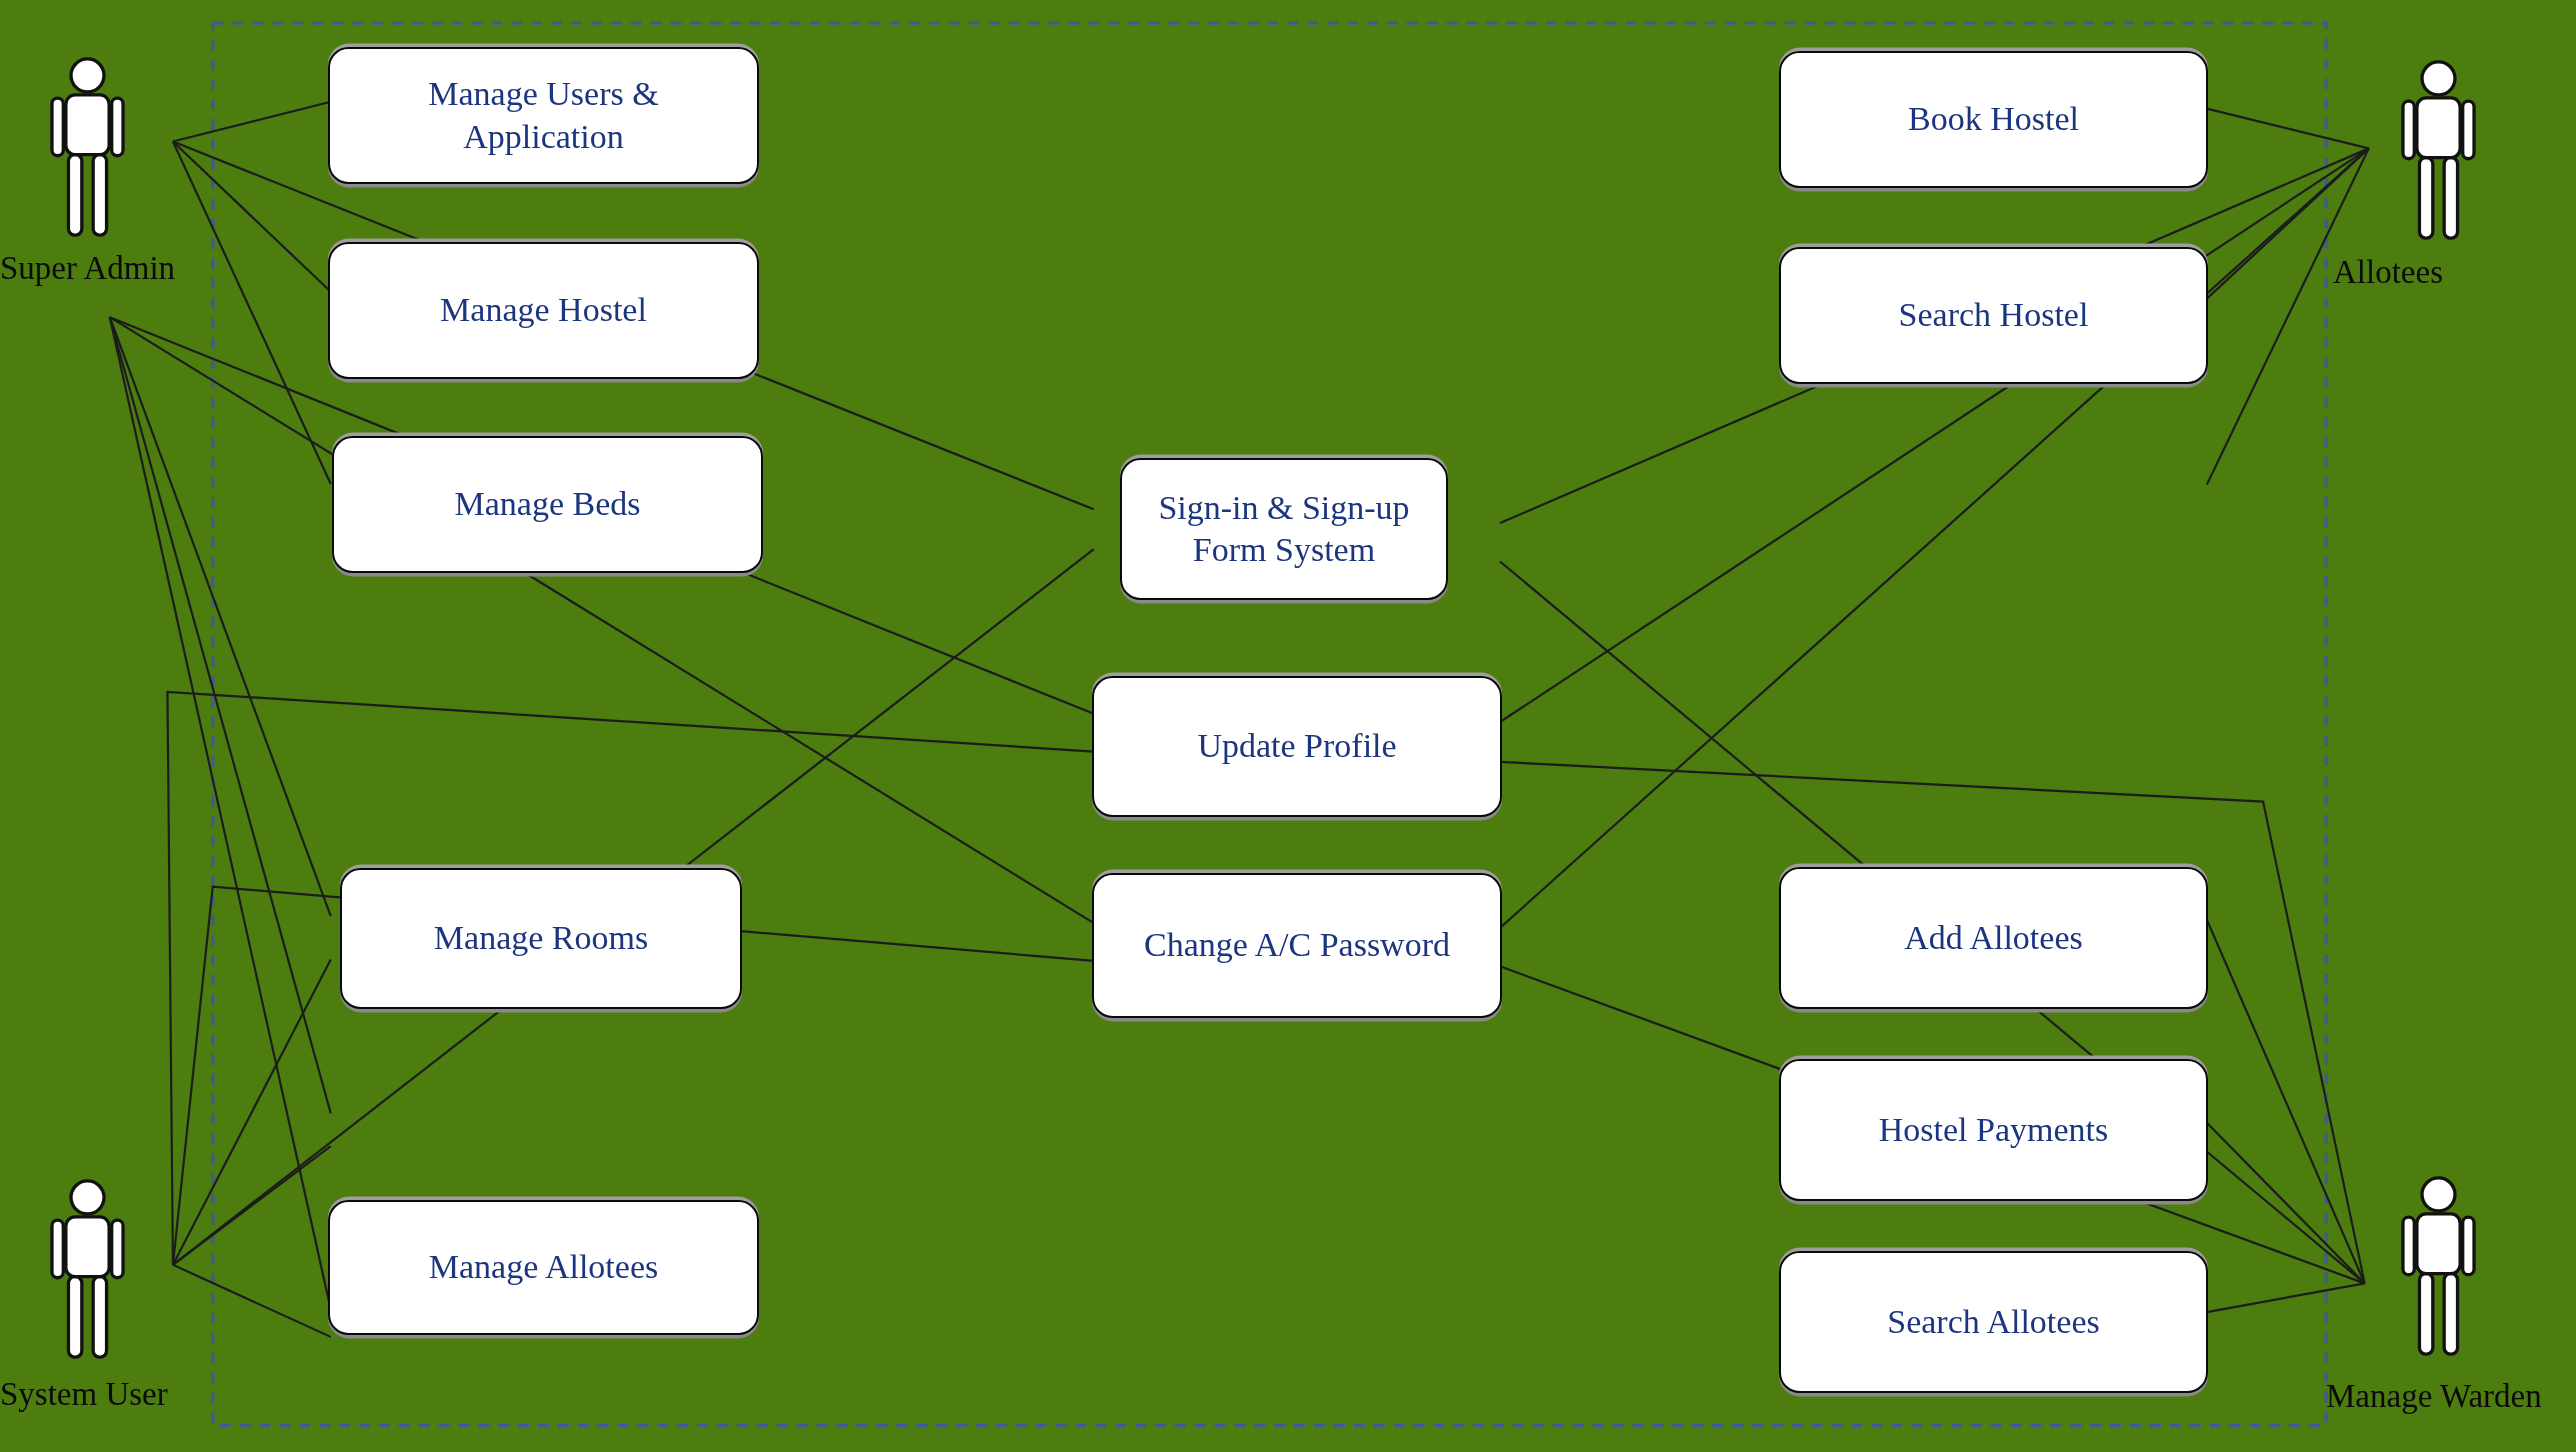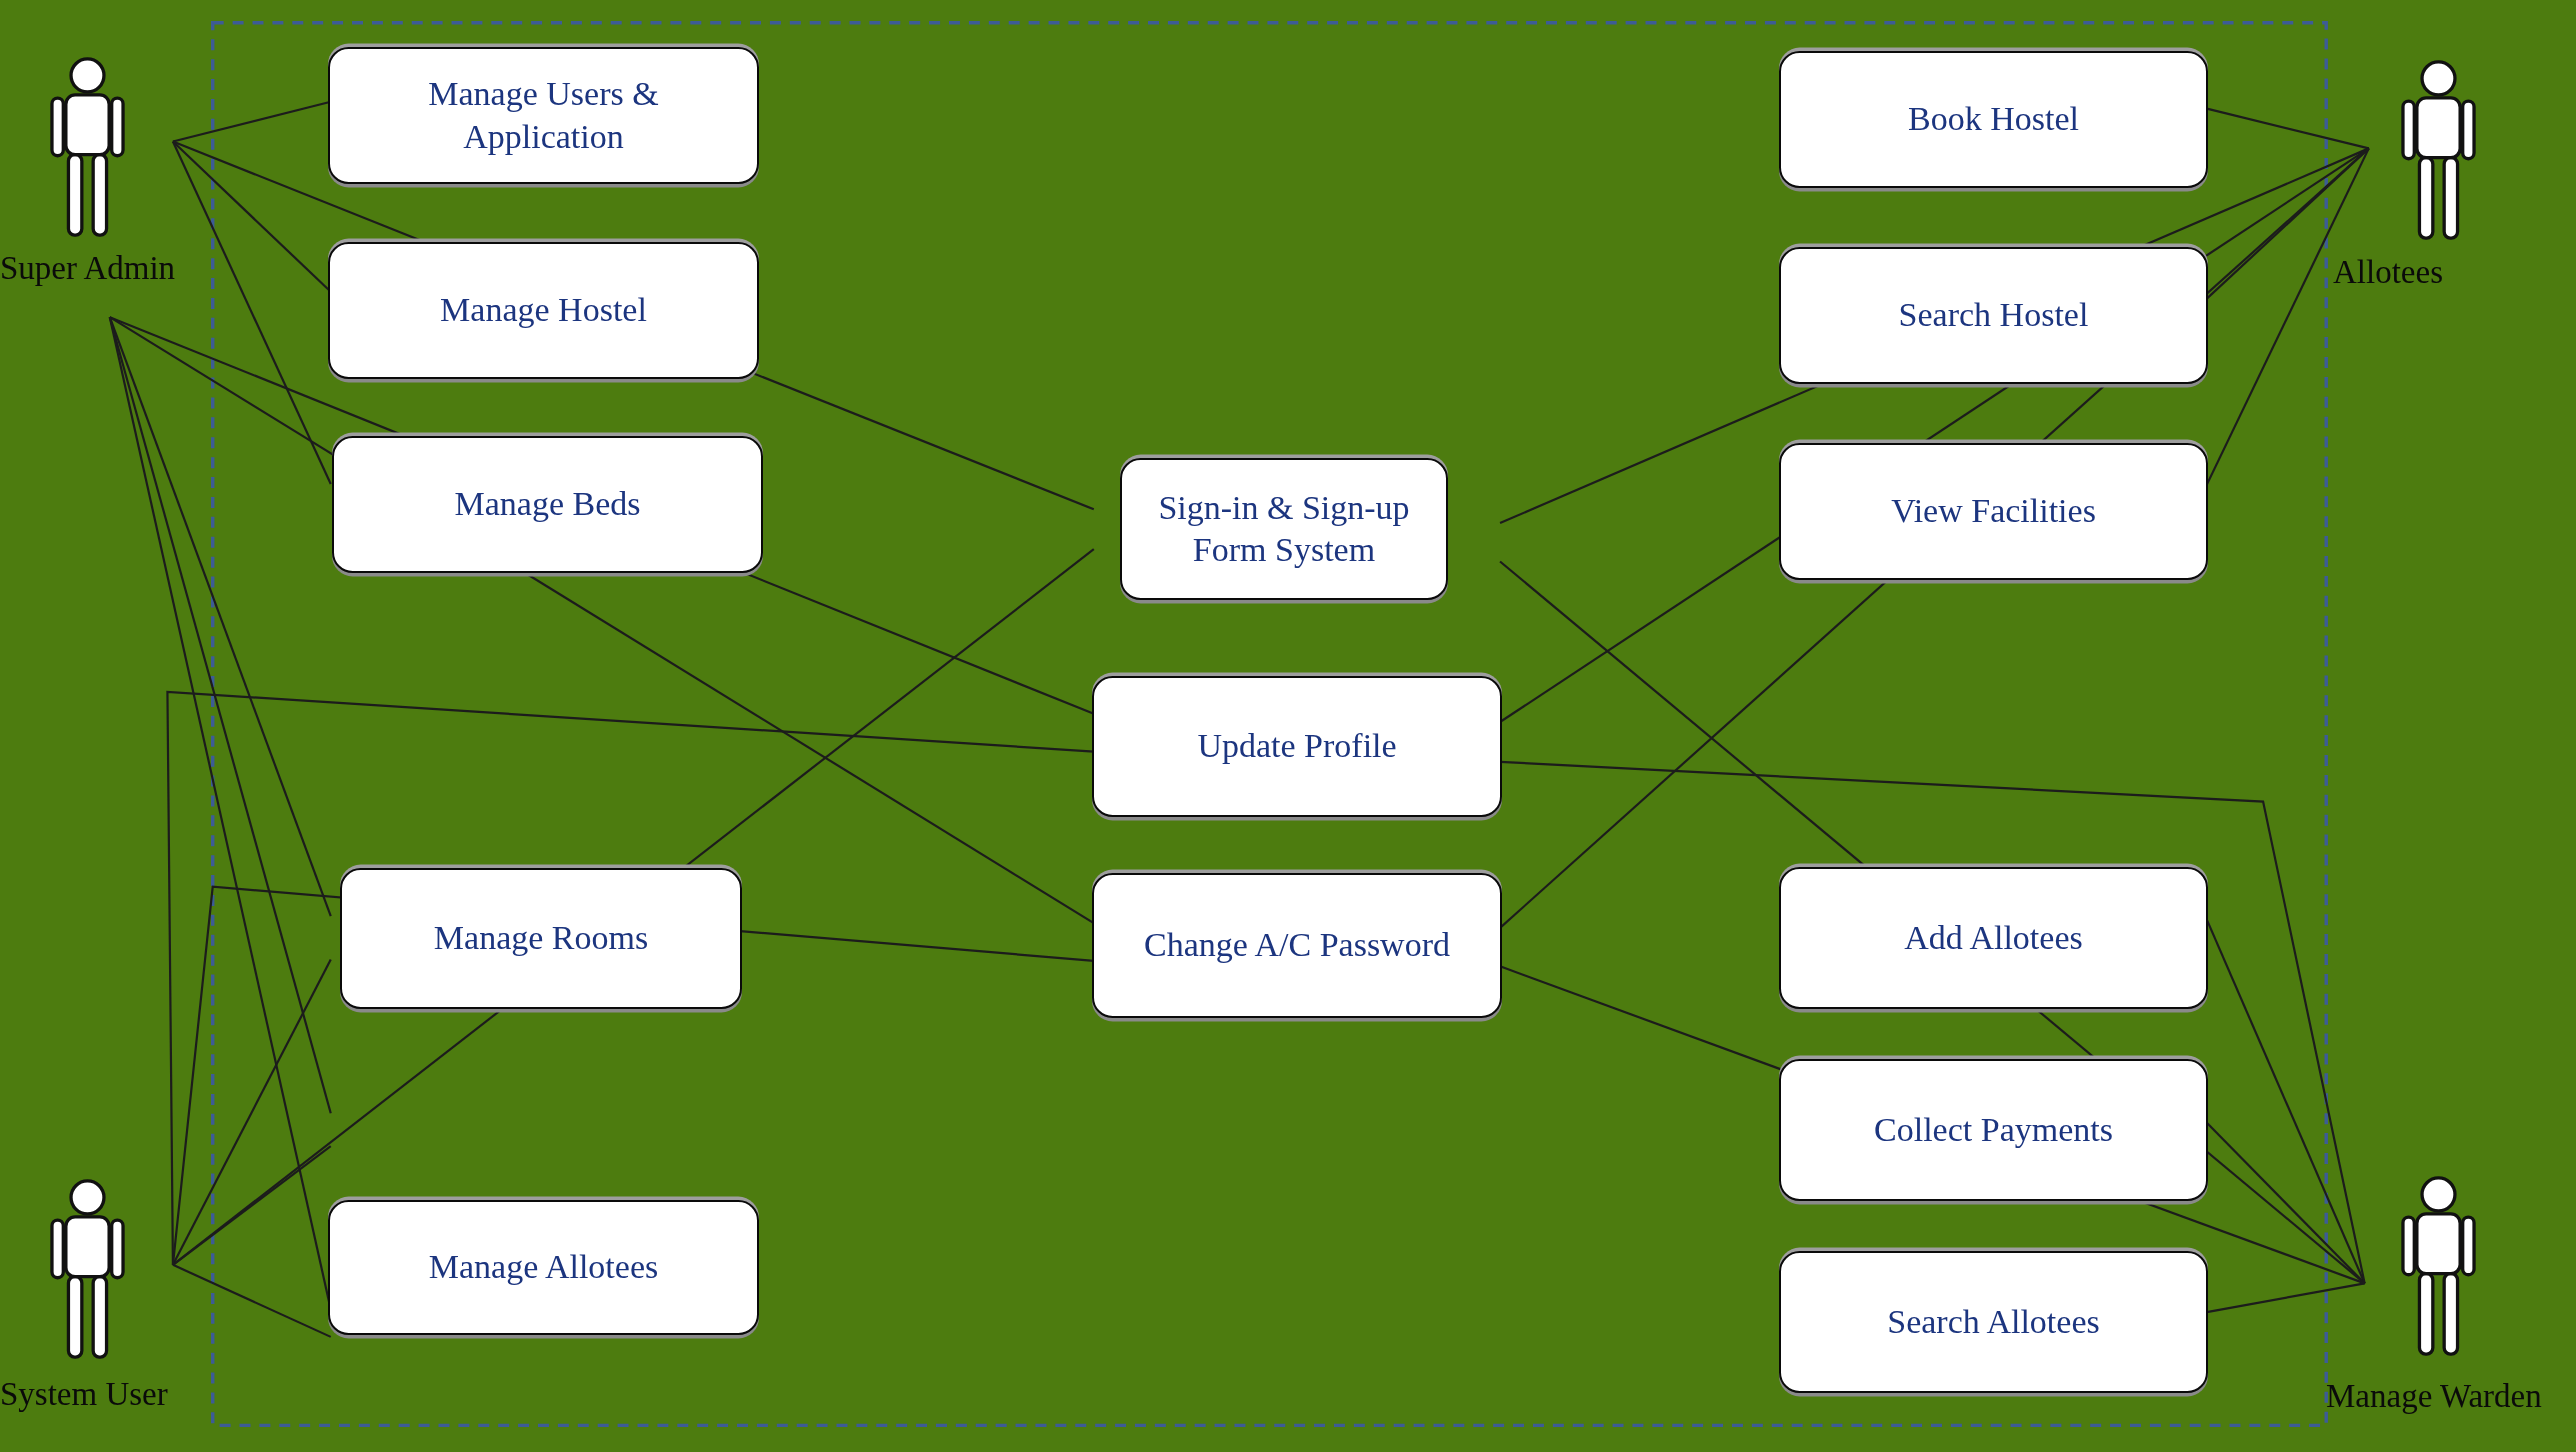--- a/index.html
+++ b/index.html
@@ -102,23 +102,22 @@
   <div class="uc" style="left:332px; top:436px; width:431px; height:137px">Manage Beds</div>
   <div class="uc" style="left:340px; top:868px; width:402px; height:141px">Manage Rooms</div>
   <div class="uc" style="left:328px; top:1200px; width:431px; height:135px">Manage Allotees</div>
 
   <div class="uc" style="left:1120px; top:458px; width:328px; height:142px">Sign-in &amp; Sign-up Form System</div>
   <div class="uc" style="left:1092px; top:676px; width:410px; height:141px">Update Profile</div>
   <div class="uc" style="left:1092px; top:873px; width:410px; height:145px">Change A/C Password</div>
 
   <div class="uc" style="left:1779px; top:51px;  width:429px; height:137px">Book Hostel</div>
   <div class="uc" style="left:1779px; top:247px; width:429px; height:137px">Search Hostel</div>
-  <div class="uc" style="left:1779px; top:443px; width:429px; height:137px">View Facilities</div>
   <div class="uc" style="left:1779px; top:867px; width:429px; height:142px">Add Allotees</div>
-  <div class="uc" style="left:1779px; top:1059px; width:429px; height:142px">Collect Payments</div>
+  <div class="uc" style="left:1779px; top:1059px; width:429px; height:142px">Hostel Payments</div>
   <div class="uc" style="left:1779px; top:1251px; width:429px; height:142px">Search Allotees</div>
 
   <svg class="actor-figure" style="left:36px; top:48px; width:103px; height:199px" viewBox="0 0 100 178">
     <rect class="person" x="15.5" y="41" width="11" height="56" rx="5.5"></rect>
     <rect class="person" x="73.5" y="41" width="11" height="56" rx="5.5"></rect>
     <rect class="person" x="31.5" y="96" width="13" height="78" rx="6"></rect>
     <rect class="person" x="55.5" y="96" width="13" height="78" rx="6"></rect>
     <rect class="person" x="29" y="38" width="42" height="58" rx="9"></rect>
     <circle class="person" cx="50" cy="19" r="16"></circle>
   </svg>

